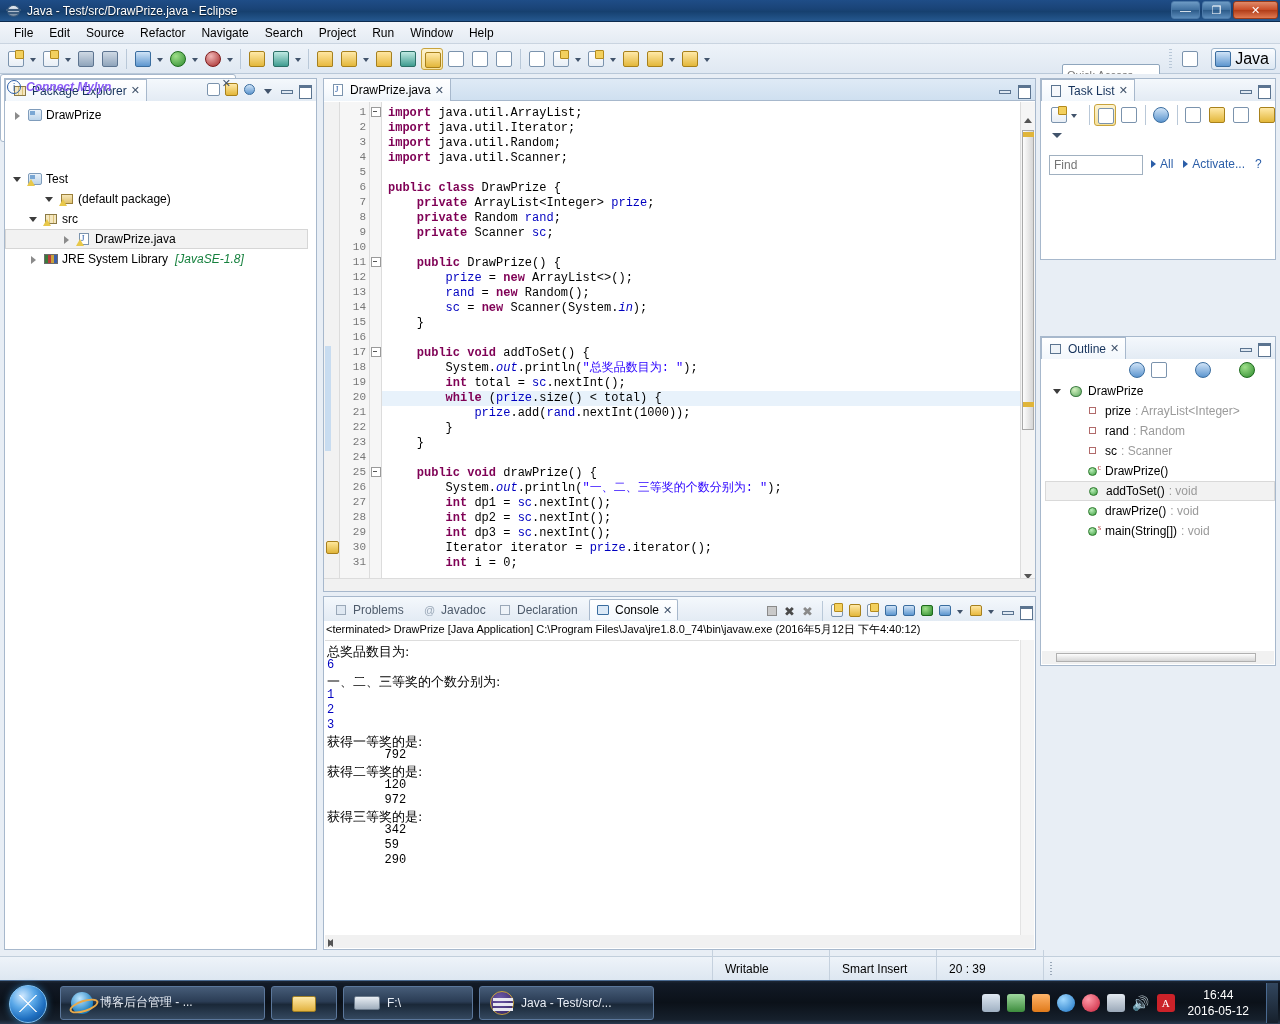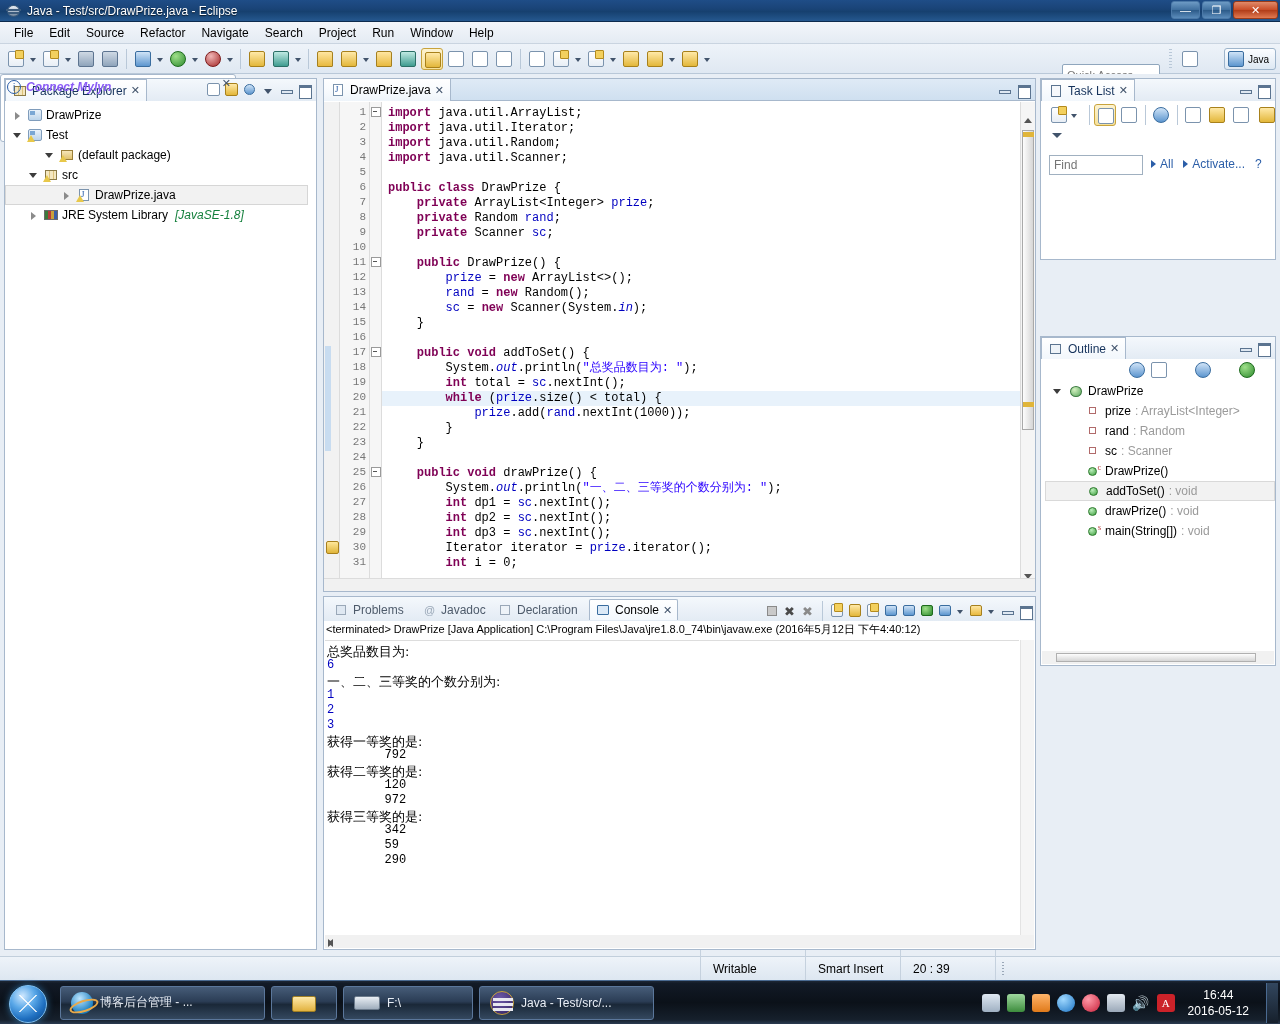--- a/index.html
+++ b/index.html
@@ -73,21 +73,21 @@
     background:#fff;border:1px solid #8fa6bd;border-radius:2px;
     font-size:11px;color:#555;padding:3px 4px;
   }
   #persp-sep{position:absolute;right:108px;top:5px;width:3px;height:20px;
     background:repeating-linear-gradient(to bottom,#b9c8d8 0 1px,transparent 1px 3px);}
   #persp-open{position:absolute;right:78px;top:5px;width:24px;height:20px;}
   #persp-java{
     position:absolute; right:4px; top:4px; height:22px;
     border:1px solid #9db4cb;border-radius:3px;
     background:linear-gradient(to bottom,#fbfdff,#dde8f3);
-    display:flex;align-items:center;padding:0 6px 0 3px; gap:4px; font-size:10px;
+    display:flex;align-items:center;padding:0 6px 0 3px; gap:4px; font-size:16px;
   }
   
   #workbench{position:absolute;top:74px;left:0;width:1280px;height:882px;background:#e8eef5;}
   .panel {
     position:absolute; background:#fff;
     border:1px solid #a7b8cc;
   }
   .ptab-bar{height:22px;background:linear-gradient(to bottom,#f4f8fc,#e3ebf4);position:relative;}
   .ptab{
     position:absolute;left:0;top:0;height:22px;display:flex;align-items:center;
@@ -195,21 +195,21 @@
   .oi .sup{position:absolute;right:0px;top:0px;font-size:8px;color:#b03030;font-family:"Liberation Serif",serif;}
   .oi .cls{position:absolute;left:2px;top:3px;width:12px;height:11px;border-radius:50%;
     background:radial-gradient(circle at 35% 30%,#d4f0c0,#59a85e);border:1px solid #3a7a3f;}
   .gray{color:#9a9a9a;}
   #ol-hscroll{position:absolute;left:1px;right:1px;bottom:1px;height:13px;background:#f1f1f1;}
   #ol-hthumb{position:absolute;left:14px;top:2px;width:200px;height:9px;background:linear-gradient(to bottom,#fdfdfd,#d6d6d6);border:1px solid #b0b0b0;}
   
   #statusbar{position:absolute;left:0;bottom:44px;width:1280px;height:24px;
     background:linear-gradient(to bottom,#eef3f9,#dde7f1);border-top:1px solid #c2cfdc;
     display:flex;align-items:center;font-size:12px;}
-  .sb-cell{height:38px;display:flex;align-items:center;padding:0 12px;border-left:1px solid #c5d1de;}
+  .sb-cell{height:38px;display:flex;align-items:center;padding:0 12px;border-left:1px solid #c5d1de;margin-left:12px;}
   
   #taskbar{position:absolute;left:0;bottom:0;width:1280px;height:44px;
     background:linear-gradient(to bottom,#1d2735 0%,#121a26 6%,#0b1119 50%,#16202c 90%,#2a3a50 100%);
     border-top:1px solid #4a6a91;display:flex;align-items:center;}
   #startorb{width:52px;height:40px;margin-left:2px;position:relative;}
   #startorb .orb{position:absolute;left:7px;top:2px;width:38px;height:38px;border-radius:50%;
     background:radial-gradient(circle at 35% 28%,#cfe8ff 0%,#5aa8e8 35%,#1f6fc0 65%,#0b3f78 100%);
     border:1px solid #7fc2f5;box-shadow:0 0 7px #3b9ae0a0;}
   #startorb .flag{position:absolute;left:17px;top:12px;width:18px;height:17px;
     background:
@@ -400,21 +400,21 @@
       </div>
     </div>
     <div class="tree" id="pkg-tree">
         <div class="trow" style="padding-left: 6px;">
           <span class="tw closed"></span>
           <span class="ti">
             <span class="prj"></span>
           </span>
           <span>DrawPrize</span>
         </div>
-        <div class="trow" style="padding-left: 6px;">
+        <div class="trow" style="padding-left: 6px; margin-top: 44px;">
           <span class="tw open"></span>
           <span class="ti">
             <span class="prj"></span>
             <span class="warn"></span>
           </span>
           <span>Test</span>
         </div>
         <div class="trow" style="padding-left: 38px;">
           <span class="tw open"></span>
           <span class="ti">

